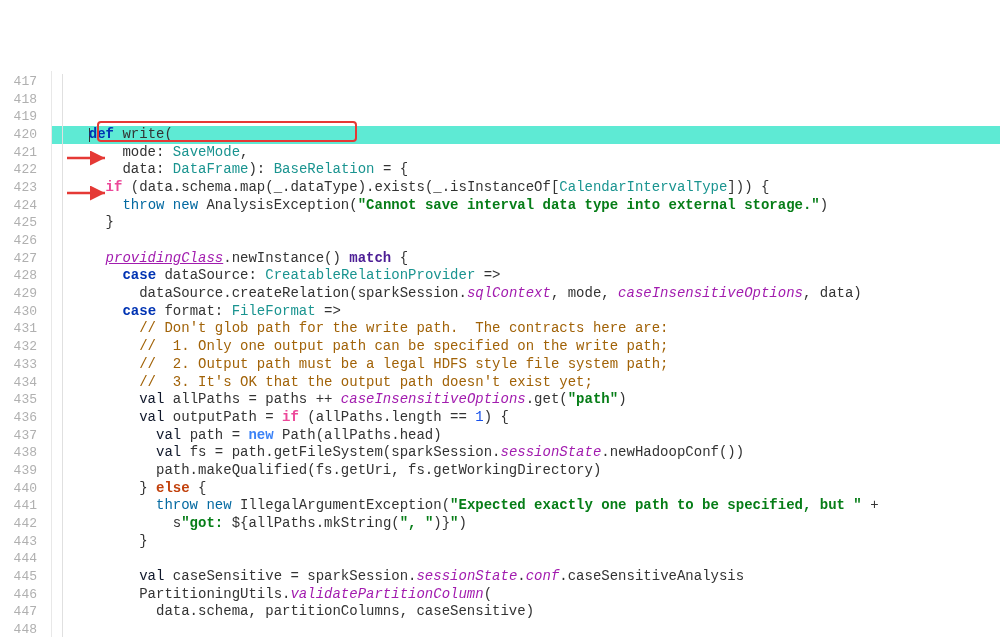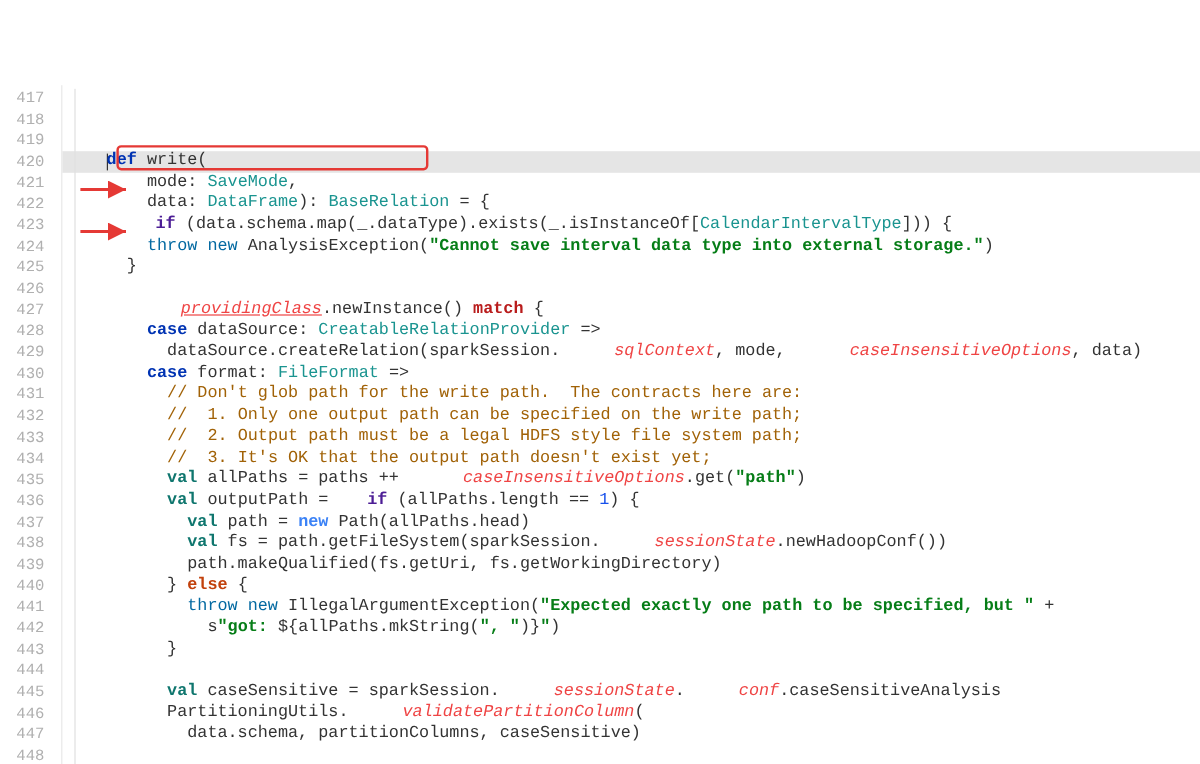--- a/index.html
+++ b/index.html
@@ -41,35 +41,35 @@
       flex: 1;
       padding-top: 2px;
       position: relative;
     }
     .code-line {
       height: 17.7px;
       padding-left: 20px;
       color: #333;
     }
     .hl-cursor {
-      background: #e5e5e5;
+      background: #5eead4;
       padding-left: 20px;
     }
     .kw-def { color: #0033b3; font-weight: bold; }
     .kw-case { color: #0033b3; font-weight: bold; margin-top: 14px; }
     .kw-new { color: #3b82f6; font-weight: bold; }
-    .kw-val { color: #0f766e; font-weight: bold; margin-top: 43px; }
-    .kw-if { color: #4c1d95; font-weight: bold; margin-left: 24px; }
+    .kw-val { color: #0f172a; font-weight: normal; margin-top: 43px; }
+    .kw-if { color: #ec4899; font-weight: bold; }
     .kw-else { color: #c2410c; font-weight: bold; }
     .kw-throw { color: #0369a1; font-weight: normal; }
-    .kw-match { color: #b91c1c; font-weight: bold; }
+    .kw-match { color: #4c1d95; font-weight: bold; }
     .type { color: #1a9490; }
     .string { color: #067d17; font-weight: bold; }
     .comment { color: #a16207; }
-    .field { color: #ef4444; font-style: italic; margin-left: 45px; }
+    .field { color: #a21caf; font-style: italic; }
     .num { color: #1750eb; }
     .plain { color: #333; }
     .underline { text-decoration: underline; }
 
     .red-box {
       position: absolute;
       border: 2px solid #e53935;
       border-radius: 4px;
       pointer-events: none;
     }

